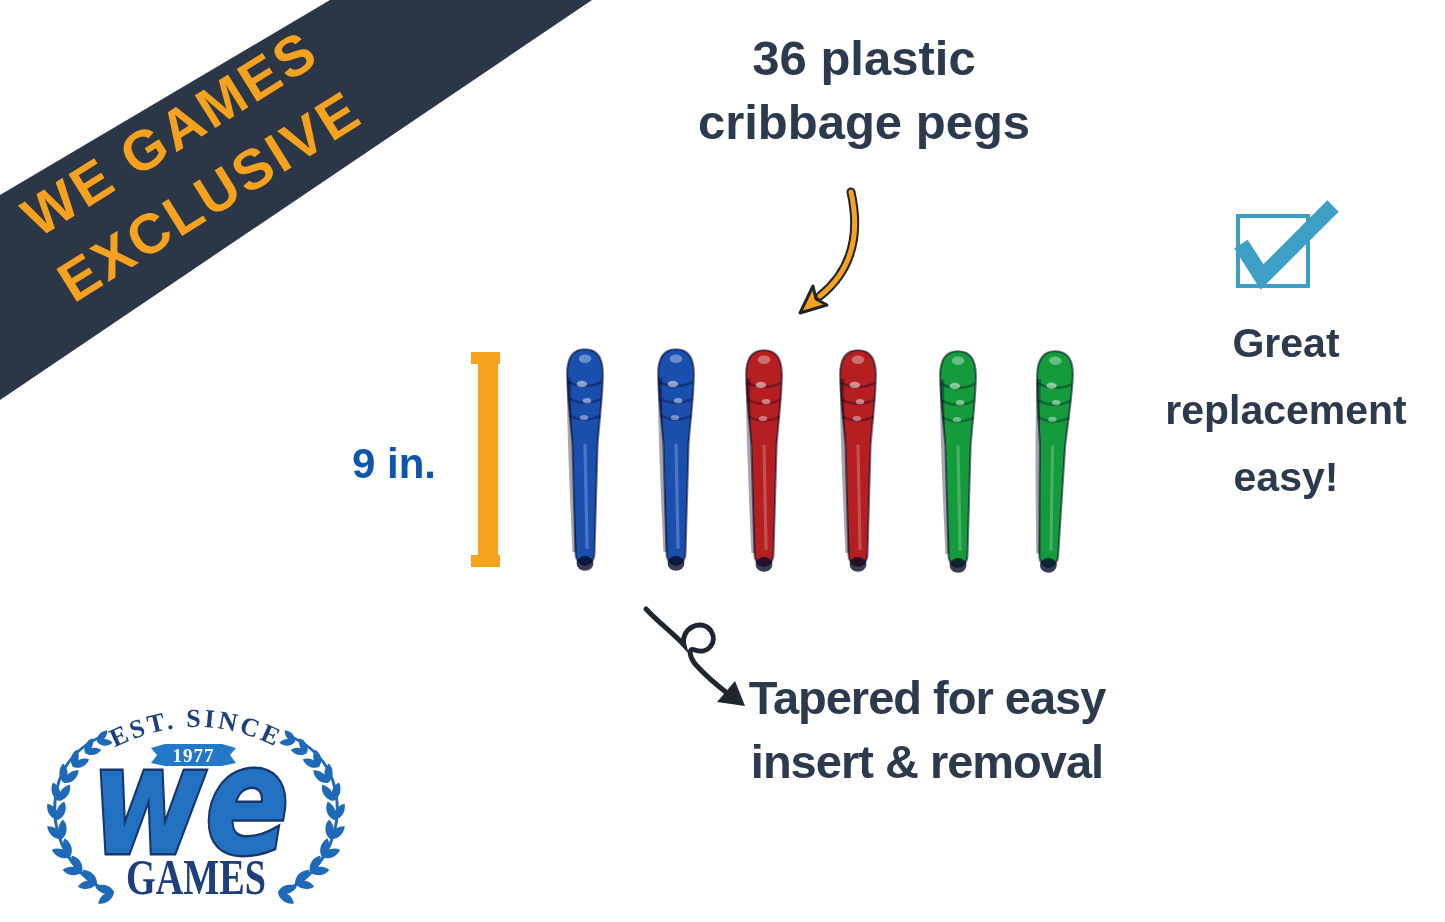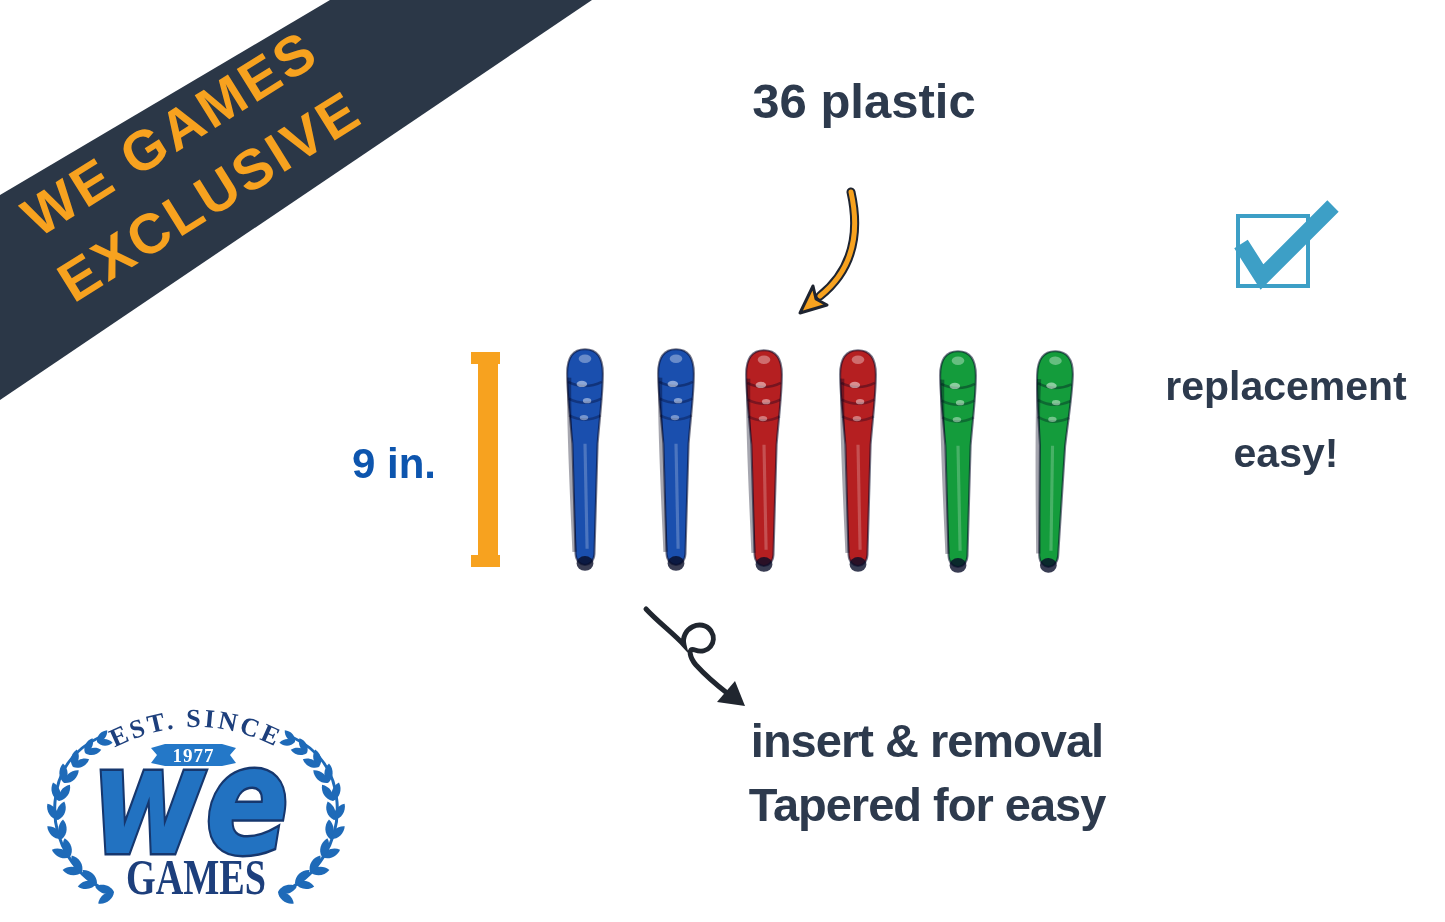--- a/index.html
+++ b/index.html
@@ -1,21 +1,21 @@
 <!DOCTYPE html>
 <html><head>
 <meta charset="utf-8">
 <style>
   html,body{margin:0;padding:0;background:#e8e8e8;}
   .stage{
     position:relative;width:1445px;height:922px;background:#ffffff;
     overflow:hidden;font-family:"Liberation Sans",sans-serif;
   }
   .art{position:absolute;left:0;top:0;width:1445px;height:922px;}
-  .txt{position:absolute;font-weight:bold;color:#2d3a4d;text-align:center;white-space:nowrap;margin-top:43px;}
+  .txt{position:absolute;font-weight:bold;color:#2d3a4d;text-align:center;white-space:nowrap;}
   .banner-text{
     position:absolute;left:-115px;top:80px;width:610px;height:170px;
     display:flex;flex-direction:column;align-items:center;justify-content:center;
     transform:rotate(-32deg);
     color:#f7a21f;font-size:56px;font-weight:bold;letter-spacing:3px;line-height:74px;
     white-space:nowrap;text-align:center;
   }
   .headline{left:864px;top:26px;transform:translateX(-50%);font-size:49px;line-height:64px;}
   .benefit{left:1286px;top:310px;transform:translateX(-50%);font-size:41px;line-height:67px;}
   .taper{left:927px;top:666px;transform:translateX(-50%);font-size:47px;line-height:64px;letter-spacing:-1px;}
@@ -127,27 +127,29 @@
     </g>
   </svg>
 
   <div class="banner-text">
     <span>WE GAMES</span>
     <span>EXCLUSIVE</span>
   </div>
 
   <div class="txt headline">
     <div>36 plastic</div>
+    <div>cribbage pegs</div>
   </div>
 
   <div class="measure-label">9 in.</div>
 
   <div class="txt benefit">
+    <div>Great</div>
     <div>replacement</div>
     <div>easy!</div>
   </div>
 
   <div class="txt taper">
+    <div>Tapered for easy</div>
     <div>insert &amp; removal</div>
-    <div>Tapered for easy</div>
   </div>
 
 </div>
 
 </body></html>

